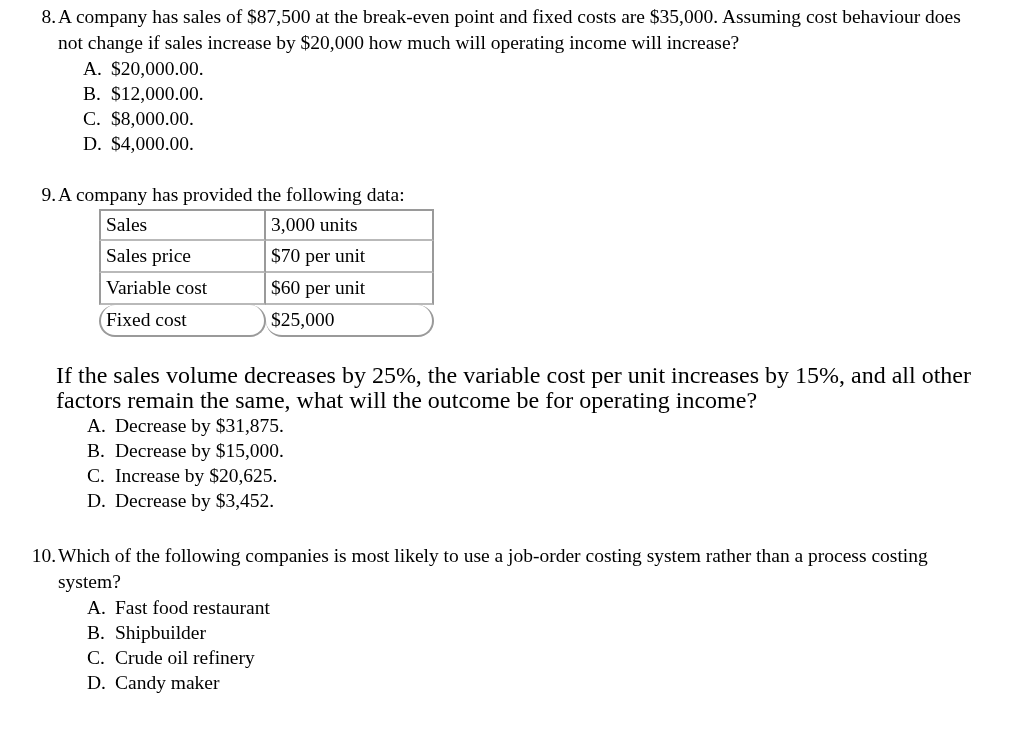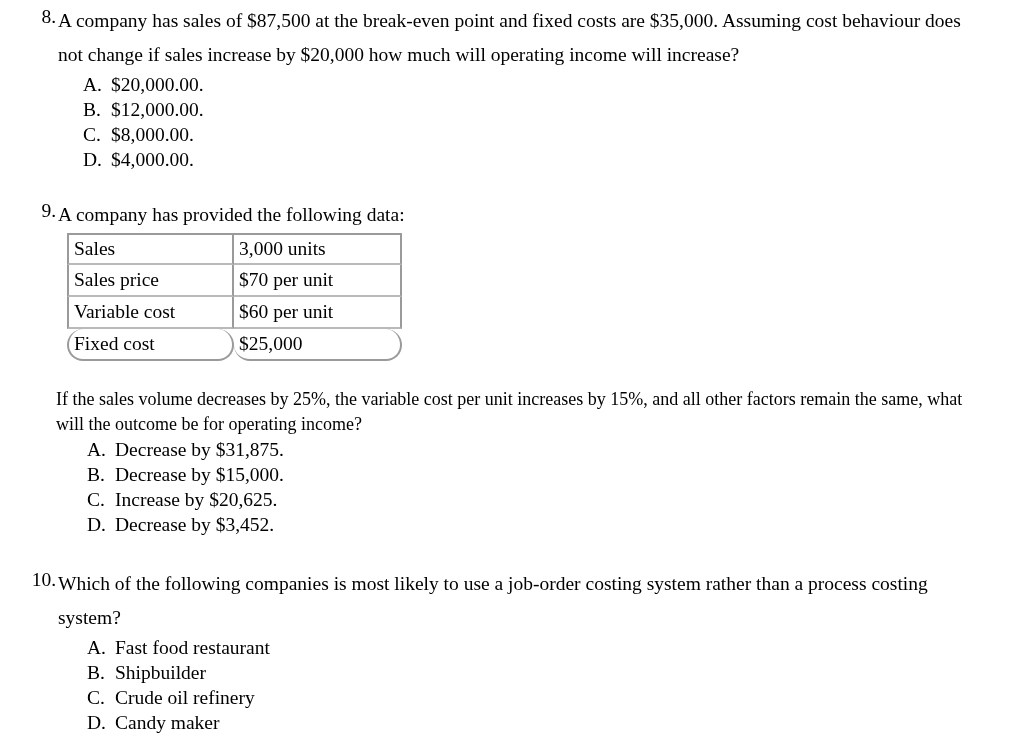--- a/index.html
+++ b/index.html
@@ -40,21 +40,21 @@
     text-align: right;
     padding-right: 2px;
     font-size: 19.5px;
     line-height: 25px;
     white-space: nowrap;
   }
 
   .q-text {
     flex: 1 1 auto;
     font-size: 19.5px;
-    line-height: 34px;
+    line-height: 26px;
     text-align: left;
     padding-left: 0px;
     max-width: 920px;
   }
 
   
   .options {
     margin: 0;
     padding: 0;
     list-style: none;
@@ -79,39 +79,40 @@
     white-space: nowrap;
   }
 
   
   .indent-q8 { padding-left: 63px; }
   .indent-q9 { padding-left: 67px; }
   .indent-q10 { padding-left: 67px; }
 
   
   .sub-para {
-    font-size: 18px;
+    font-size: 24px;
     line-height: 25px;
     margin-left: 36px;
     max-width: 920px;
     text-align: left;
   }
 
   
   .data-table-wrap {
     margin-left: 47px;
     margin-top: 1px;
   }
 
   table.data-table {
     border-collapse: separate;
     border-spacing: 0;
     width: 335px;
     table-layout: fixed;
     background: #ffffff;
+    margin-left: 32px;
   }
 
   table.data-table td {
     font-size: 19.5px;
     line-height: 23px;
     height: 32px;
     padding: 1px 4px 2px 5px;
     vertical-align: middle;
     border-right: 2px solid #9a9a9a;
     border-bottom: 2px solid #b9b9b9;

